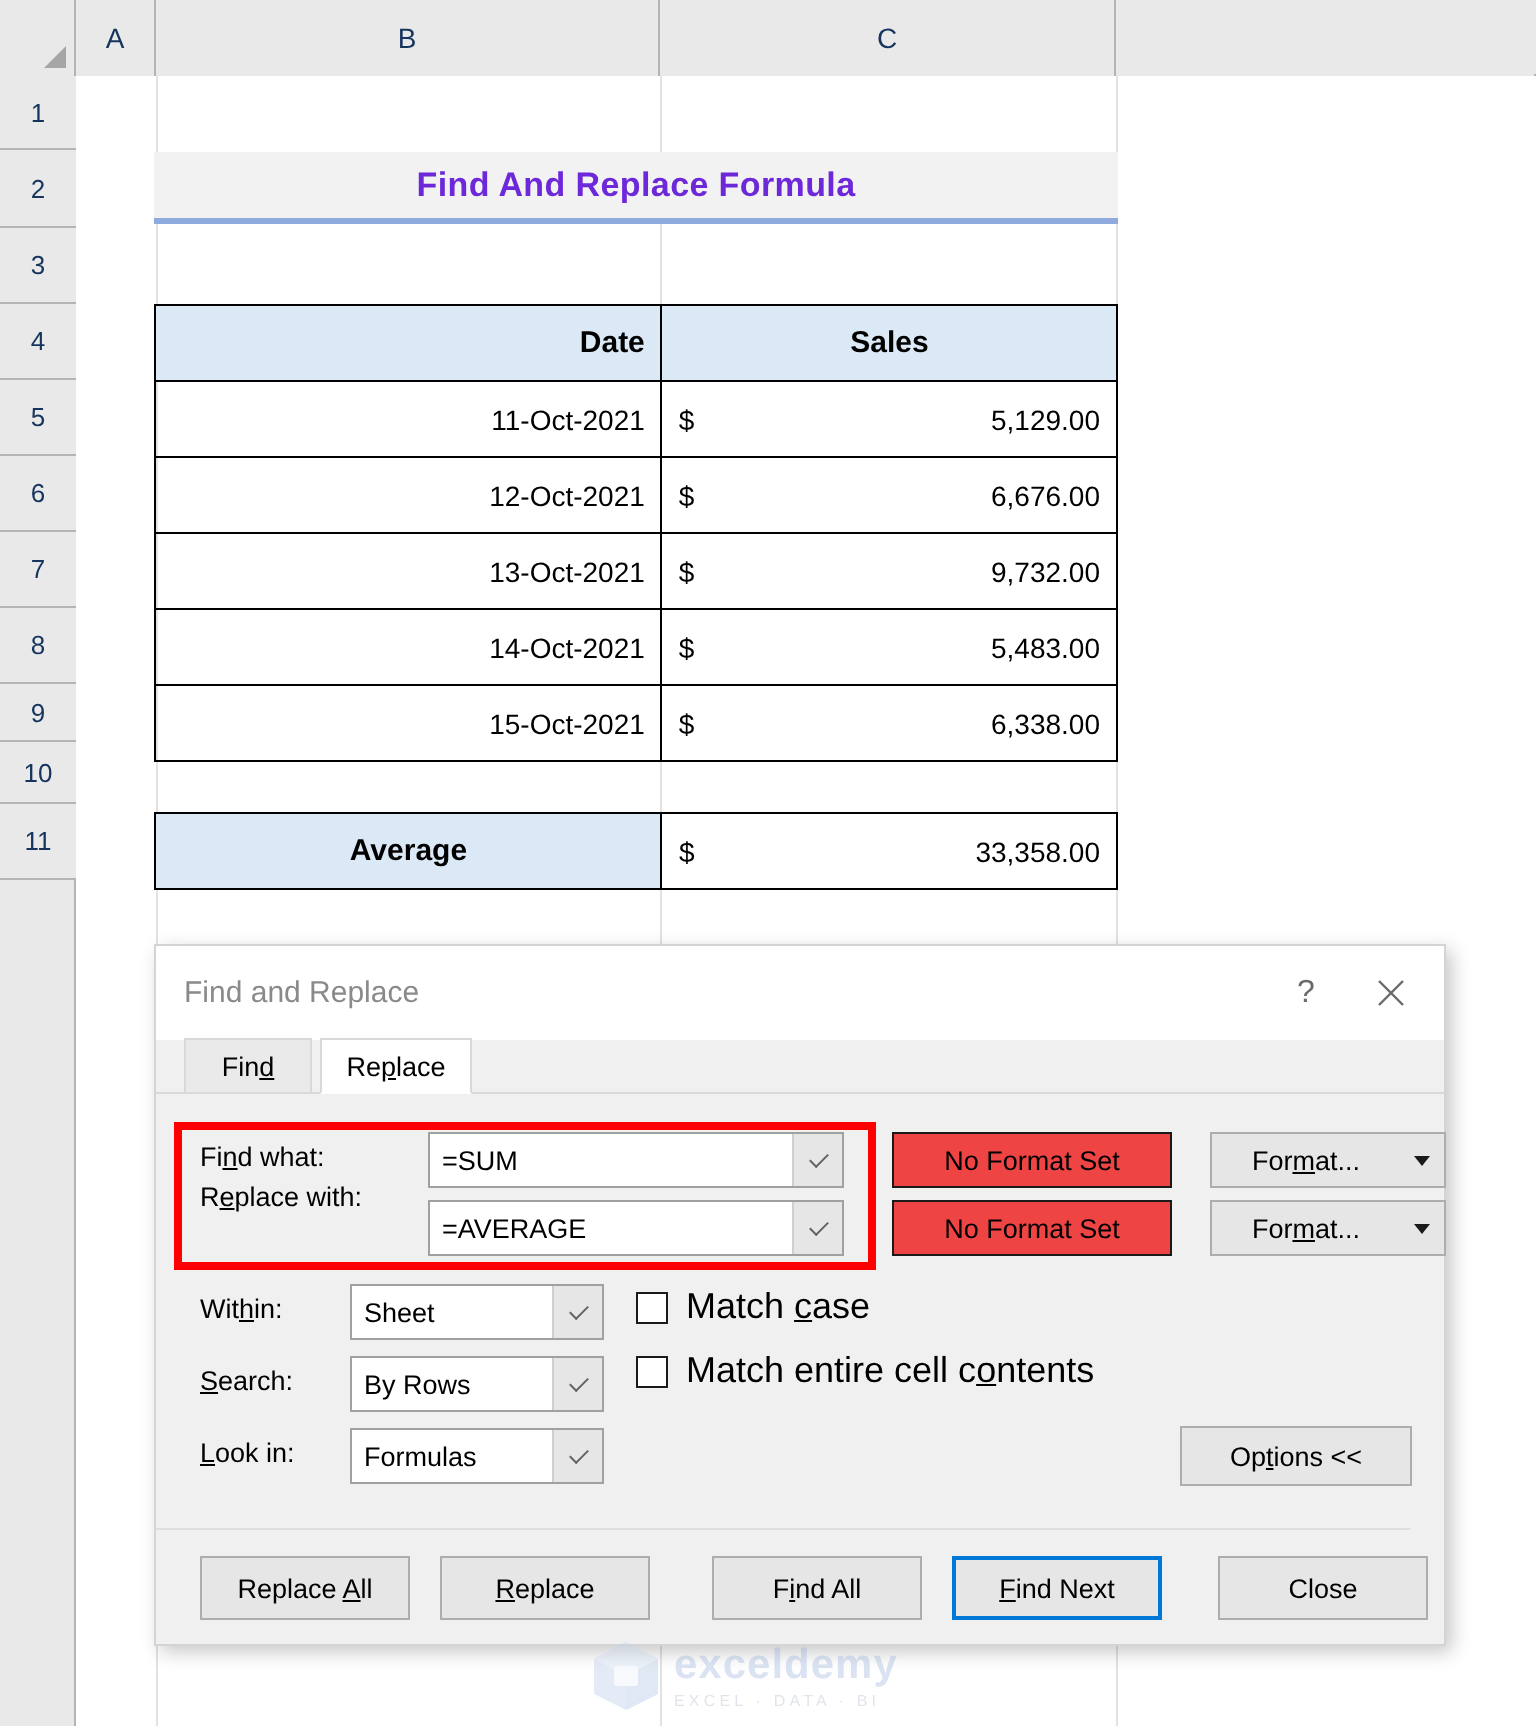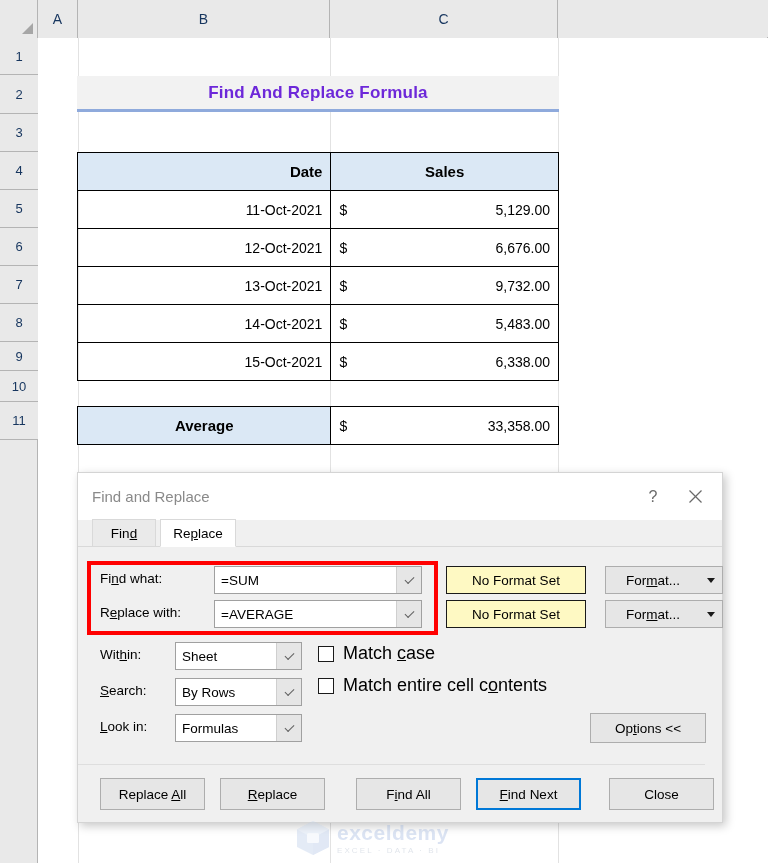--- a/index.html
+++ b/index.html
@@ -162,21 +162,21 @@
   }
   .chev {
     width: 9px; height: 5px;
     border-left: 1.6px solid #606060;
     border-bottom: 1.6px solid #606060;
     transform: rotate(-45deg) translate(1px,-1px);
   }
 
   .fmt-preview {
     position: absolute; height: 28px; width: 140px;
-    background: #fef9c3; border: 1.6px solid #1a1a1a;
+    background: #ef4444; border: 1.6px solid #1a1a1a;
     display: flex; align-items: center; justify-content: center;
     font-size: 13.5px;
   }
   .btn {
     background: #e6e6e6; border: 1px solid #adadad;
     font-size: 13.5px; color: #000;
     display: flex; align-items: center; justify-content: center;
     font-family: "Liberation Sans", sans-serif;
   }
   .fmt-btn {
@@ -367,21 +367,21 @@
           </span>
       </div>
       <div class="fmt-preview" style="left:368px; top:19px;">No Format Set</div>
       <div class="btn fmt-btn" style="left:527px; top:19px;">
         <span class="lab"><span>For</span><u>m</u><span>at...</span></span>
         <span class="tri">
             <span class="caret-dn"></span>
           </span>
       </div>
 
-      <span class="fld-label" style="left:22px; top:58px;"><span>R</span><u>e</u><span>place with:</span></span>
+      <span class="fld-label" style="left:22px; top:44px;"><span>R</span><u>e</u><span>place with:</span></span>
       <div class="combo" style="left:136px; top:53px; width:208px;">
         <span class="ctext">=AVERAGE</span>
         <span class="carrow">
             <span class="chev"></span>
           </span>
       </div>
       <div class="fmt-preview" style="left:368px; top:53px;">No Format Set</div>
       <div class="btn fmt-btn" style="left:527px; top:53px;">
         <span class="lab"><span>For</span><u>m</u><span>at...</span></span>
         <span class="tri">

